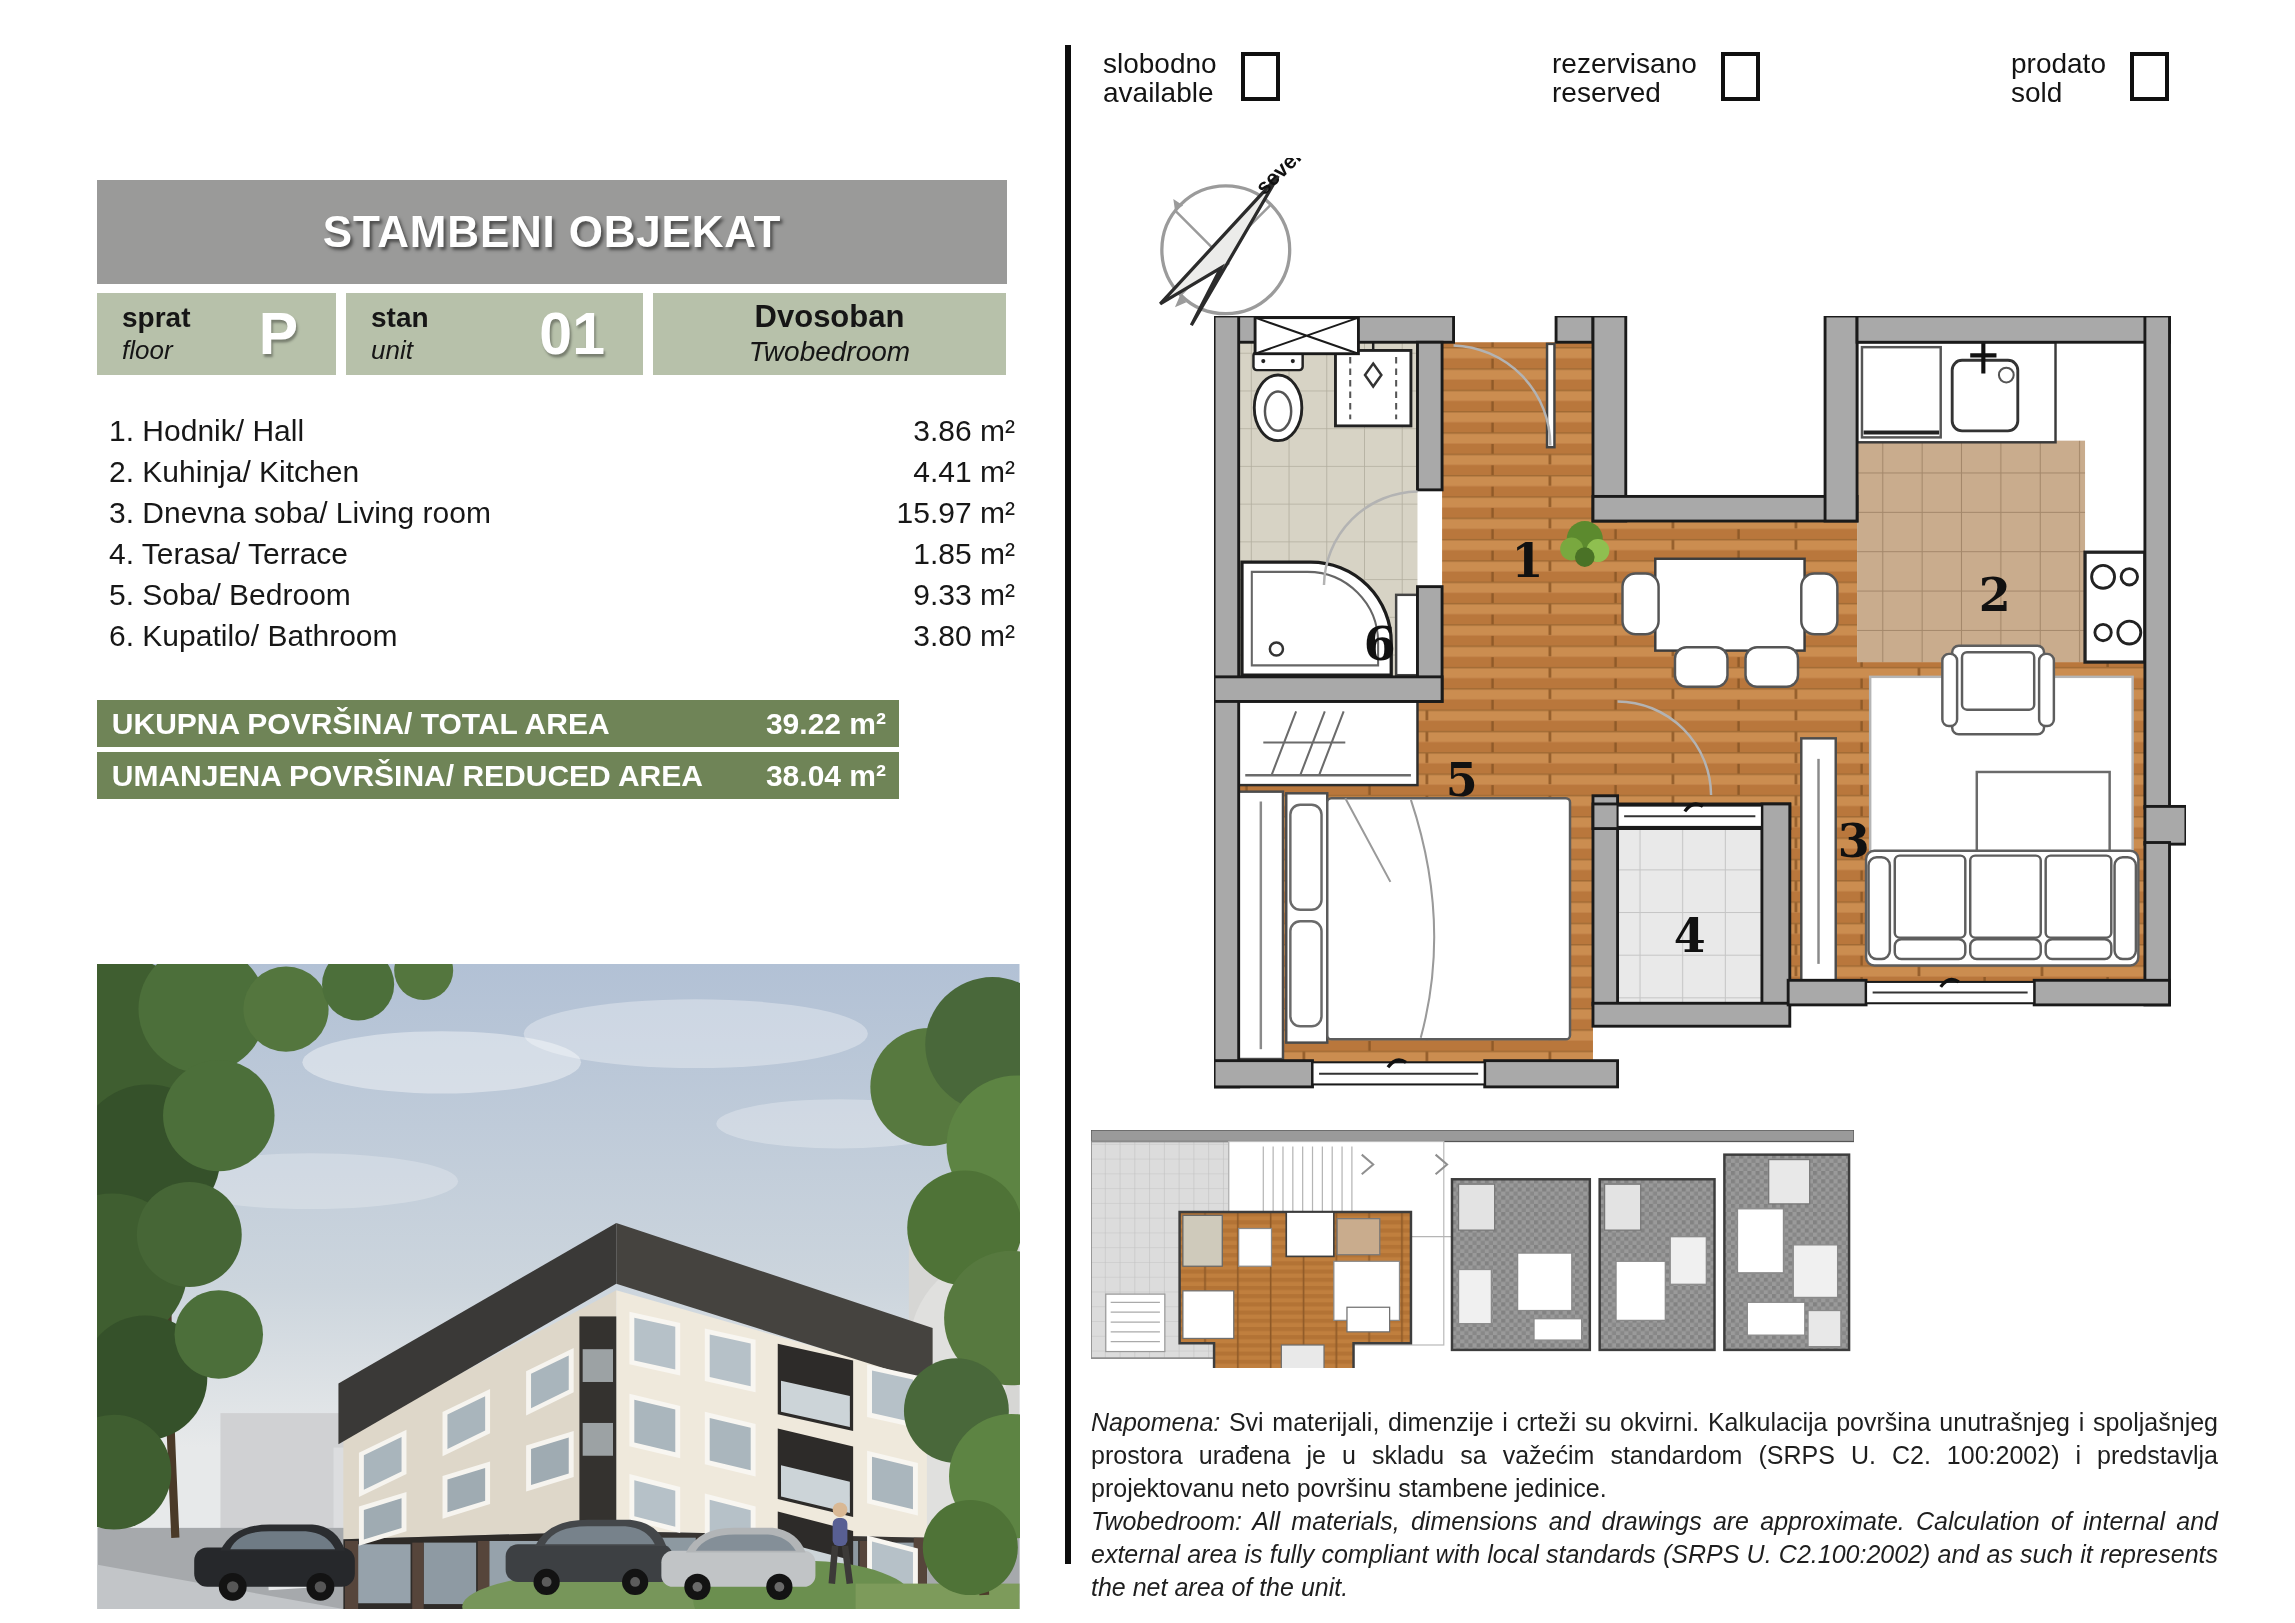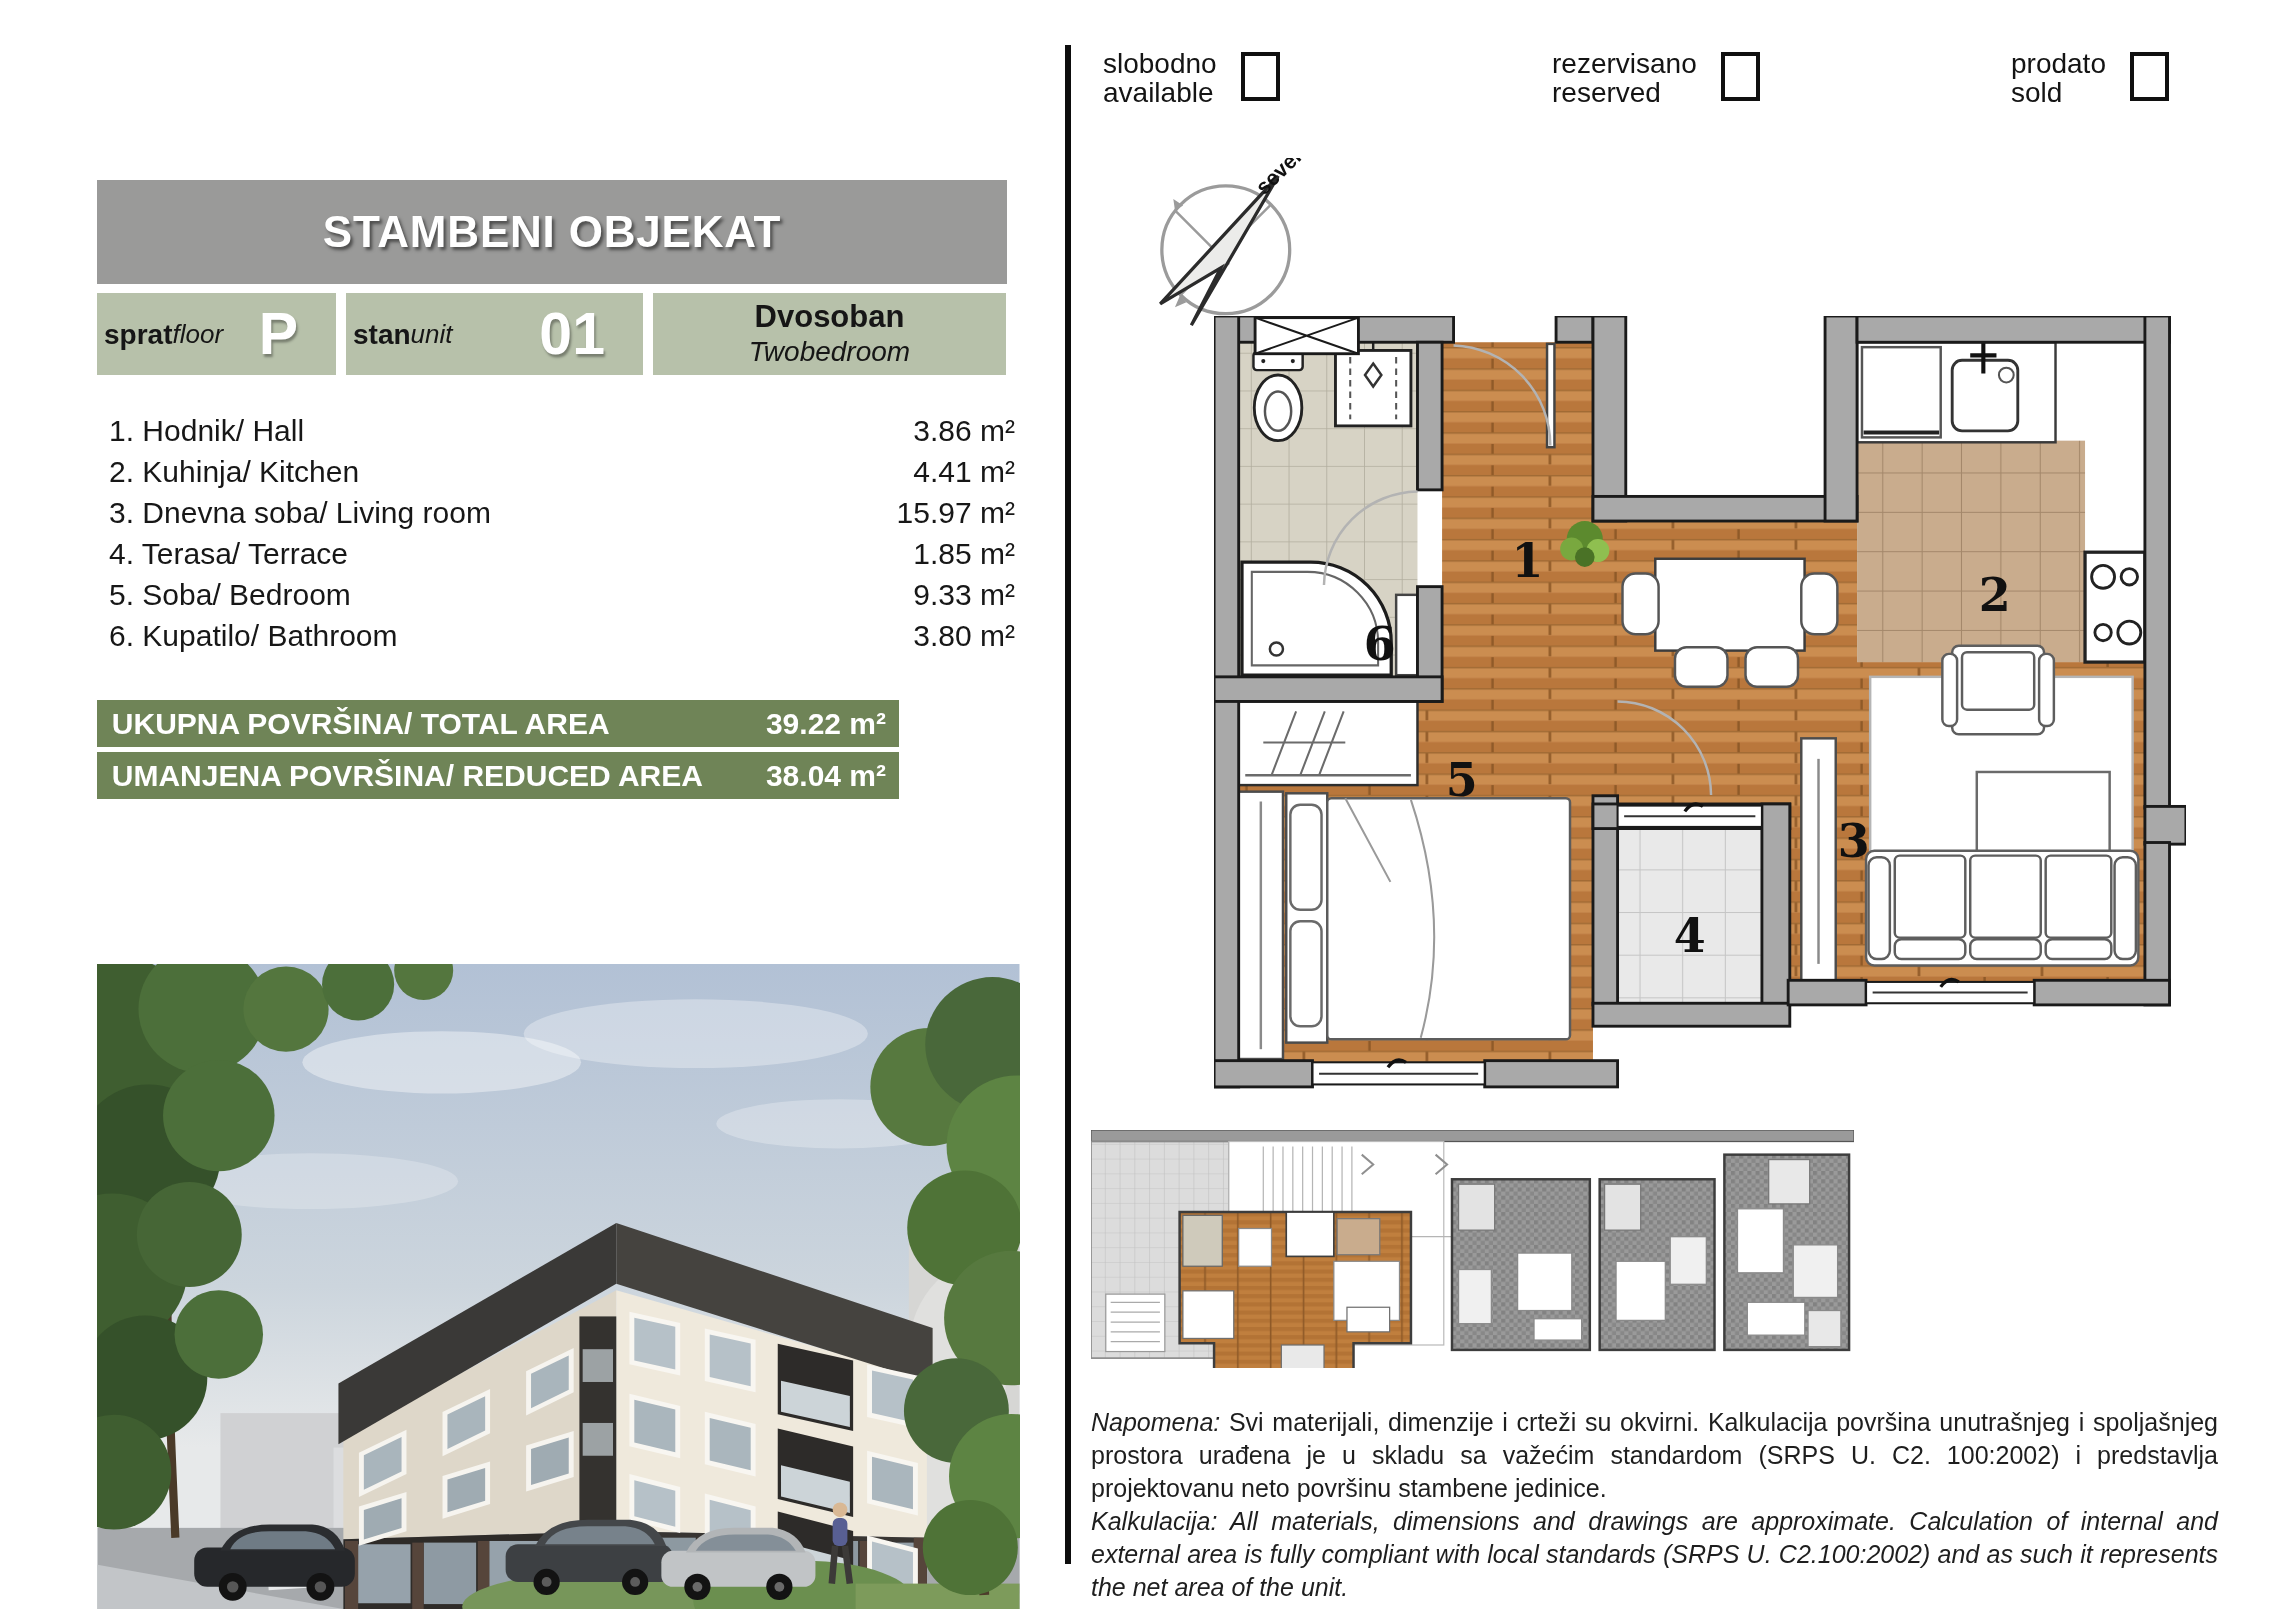--- a/index.html
+++ b/index.html
@@ -7,21 +7,21 @@
         font-family:"Liberation Sans", sans-serif;color:#1b1b1b;}
   .abs{position:absolute;}
 
   
   .hdr{left:97px;top:180px;width:910px;height:104px;background:#9a9a99;
        display:flex;align-items:center;justify-content:center;}
   .hdr-title{font-size:44px;font-weight:bold;color:#ffffff;letter-spacing:0.8px;
        text-shadow:2.5px 3.3px 3.3px rgba(0,0,0,.5);}
 
   .ubox{top:293px;height:82px;background:#b7c1aa;display:flex;align-items:center;}
-  .ubox .lbls{display:flex;flex-direction:row;justify-content:center;padding-left:7px;}
+  .ubox .lbls{display:flex;flex-direction:column;justify-content:center;padding-left:25px;}
   .lbl-sr{font-size:28px;font-weight:bold;line-height:33px;color:#161616;}
   .lbl-en{font-size:26px;font-style:italic;line-height:33px;color:#161616;}
   .big-val{font-size:59px;font-weight:bold;color:#ffffff;text-shadow:1.6px 2.5px 2.5px rgba(0,0,0,.35);
        margin-left:auto;margin-right:38px;}
   .ubox-center{flex-direction:column;justify-content:center;align-items:center;display:flex;width:100%;}
   .type-sr{font-size:31px;font-weight:bold;color:#161616;line-height:36px;}
   .type-en{font-size:28px;font-style:italic;color:#161616;line-height:34px;}
 
   .rooms{left:109px;top:410px;width:906px;}
   .room-row{display:flex;font-size:30px;line-height:41px;color:#171717;}
@@ -564,17 +564,17 @@
       <rect x="826" y="36" width="50" height="54" fill="#e8e8e8" stroke="#777777" stroke-width="1.5"></rect>
       <rect x="788" y="96" width="56" height="78" fill="#ffffff" stroke="#8a8a8a" stroke-width="1.5"></rect>
       <rect x="856" y="140" width="54" height="64" fill="#f0f0f0" stroke="#8a8a8a" stroke-width="1.5"></rect>
       <rect x="800" y="210" width="70" height="40" fill="#ffffff" stroke="#8a8a8a" stroke-width="1.5"></rect>
       <rect x="874" y="220" width="40" height="44" fill="#e8e8e8" stroke="#8a8a8a" stroke-width="1.5"></rect>
     </g>
   </svg>
 
   <div class="abs disc">
     <p><span class="it">Napomena:</span><span> Svi materijali, dimenzije i crteži su okvirni. Kalkulacija površina unutrašnjeg i spoljašnjeg prostora urađena je u skladu sa važećim standardom (SRPS U. C2. 100:2002) i predstavlja projektovanu neto površinu stambene jedinice.</span></p>
-    <p class="it"><span>Kalkulacija:</span><span> All materials, dimensions and drawings are approximate. Calculation of internal and external area is fully compliant with local standards (SRPS U. C2.100:2002) and as such it represents the net area of the unit.</span></p>
+    <p class="it"><span>Twobedroom:</span><span> All materials, dimensions and drawings are approximate. Calculation of internal and external area is fully compliant with local standards (SRPS U. C2.100:2002) and as such it represents the net area of the unit.</span></p>
   </div>
 
 </div>
 
 
 </body></html>

